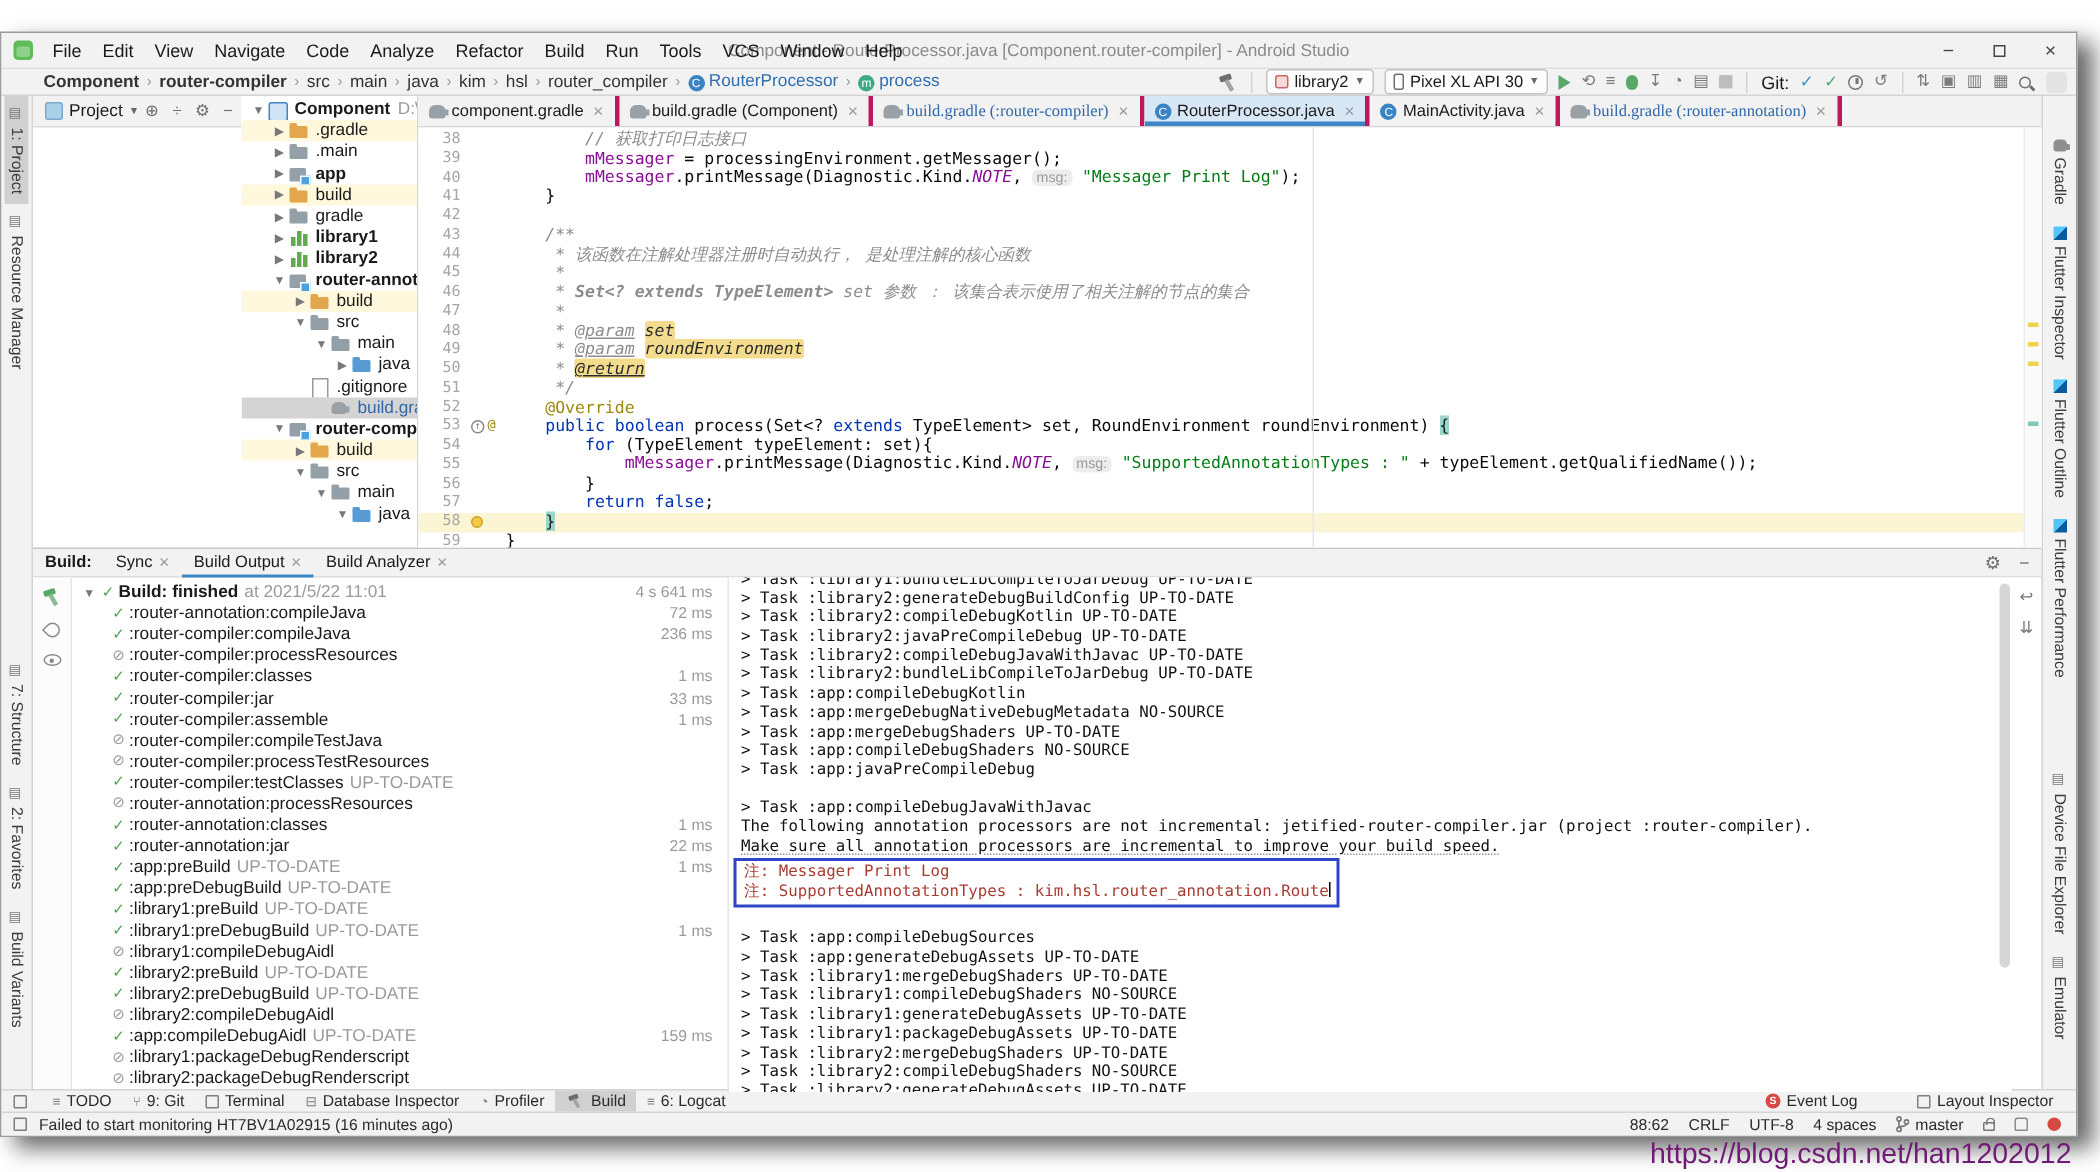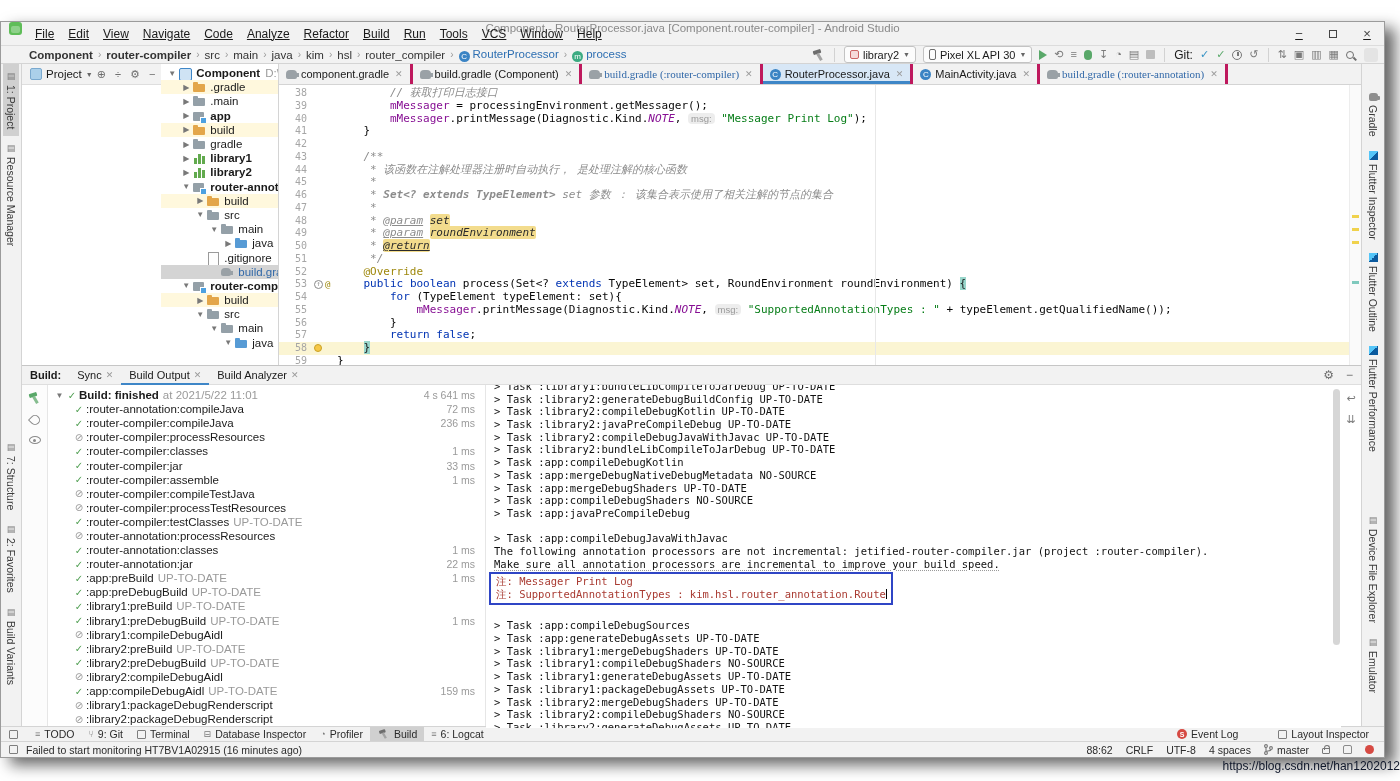--- a/index.html
+++ b/index.html
@@ -4,21 +4,21 @@
 <style>
 *{margin:0;padding:0;box-sizing:border-box;}
 html,body{width:1400px;height:781px;overflow:hidden;background:#fff;
   font-family:"Liberation Sans","DejaVu Sans",sans-serif;-webkit-font-smoothing:antialiased;}
 .page{position:relative;width:1400px;height:781px;background:#fff;}
 .window{position:absolute;left:0;top:21px;width:1385px;height:737px;background:#f2f2f2;
   border:1px solid #9b9b9b;box-shadow:10px 7px 14px rgba(10,10,10,.62);
   display:flex;flex-direction:column;font-size:12px;color:#1a1a1a;}
 
 
-.titlebar{height:23px;flex:none;display:flex;position:relative;background:#f2f2f2;text-decoration:underline;}
+.titlebar{height:23px;flex:none;display:flex;align-items:center;position:relative;background:#f2f2f2;}
 .as-icon{width:13px;height:13px;margin:0 6px 0 8px;border-radius:3px;background:#5fbd58;position:relative;flex:none;}
 .as-icon::after{content:"";position:absolute;left:2px;top:4px;right:2px;bottom:2px;border-radius:2px;background:#e9f7e8;opacity:.35;}
 #menu-bar{display:flex;align-items:center;z-index:2;}
 .mi{padding:0 7px;font-size:12px;color:#1a1a1a;cursor:default;}
 .wtitle{position:absolute;left:0;right:0;text-align:center;color:#8a8a8a;font-size:11.5px;z-index:1;}
 .wcs{margin-left:auto;display:flex;z-index:2;}
 .wc{width:34px;height:23px;display:flex;align-items:center;justify-content:center;color:#444;font-size:13px;}
 .maxbox{width:8px;height:8px;border:1.2px solid #444;display:inline-block;}
 
 
@@ -179,21 +179,21 @@
 .mini-sq{width:9px;height:9px;border:1.2px solid #7e7e7e;border-radius:1px;flex:none;}
 .ev-ic{width:10px;height:10px;border-radius:50%;background:#d64a43;color:#fff;font-size:7px;font-weight:bold;
   display:inline-flex;align-items:center;justify-content:center;flex:none;}
 .sbar{height:16px;flex:none;background:#f2f2f2;border-top:1px solid #d4d4d4;display:flex;align-items:center;
   font-size:10.5px;color:#2b2b2b;padding:0 10px 0 8px;gap:8px;}
 .sright{margin-left:auto;display:flex;align-items:center;gap:13px;}
 .lock-ic{width:8px;height:6px;border:1.2px solid #777;border-radius:1px;position:relative;margin-top:3px;}
 .lock-ic::before{content:"";position:absolute;left:1px;top:-4px;width:4px;height:4px;border:1.2px solid #777;border-bottom:none;border-radius:3px 3px 0 0;}
 .err-ic{width:9px;height:9px;border-radius:50%;background:#d64a43;}
 .hector{width:9px;height:9px;border:1.2px solid #8a8a8a;border-radius:2px 2px 1px 1px;}
-.watermark{position:absolute;right:0;top:759px;color:#0f172a;font-size:12px;}
+.watermark{position:absolute;right:19px;top:759px;color:#701a75;font-size:19px;}
 .glyph{line-height:1;}
 </style>
 </head>
 <body>
 
 <div class="page">
   <div class="window">
 
     <div class="titlebar">
       <span class="as-icon"></span>

